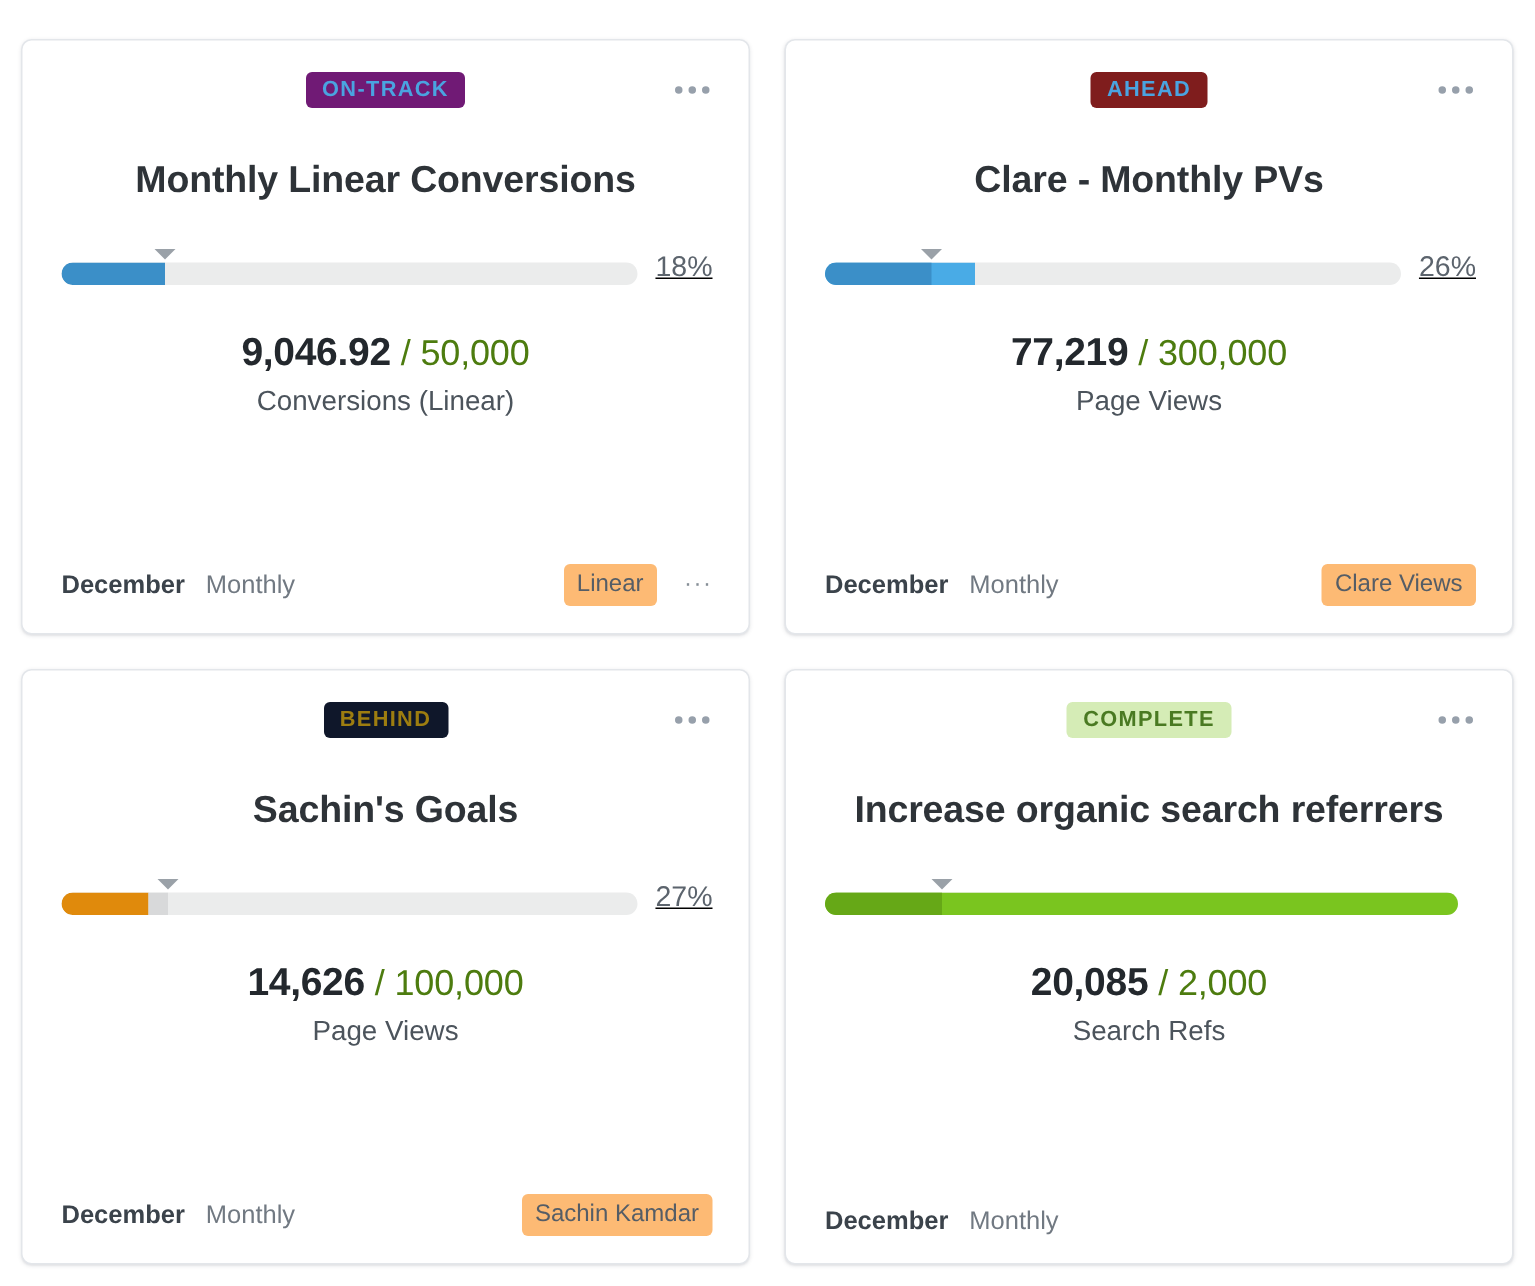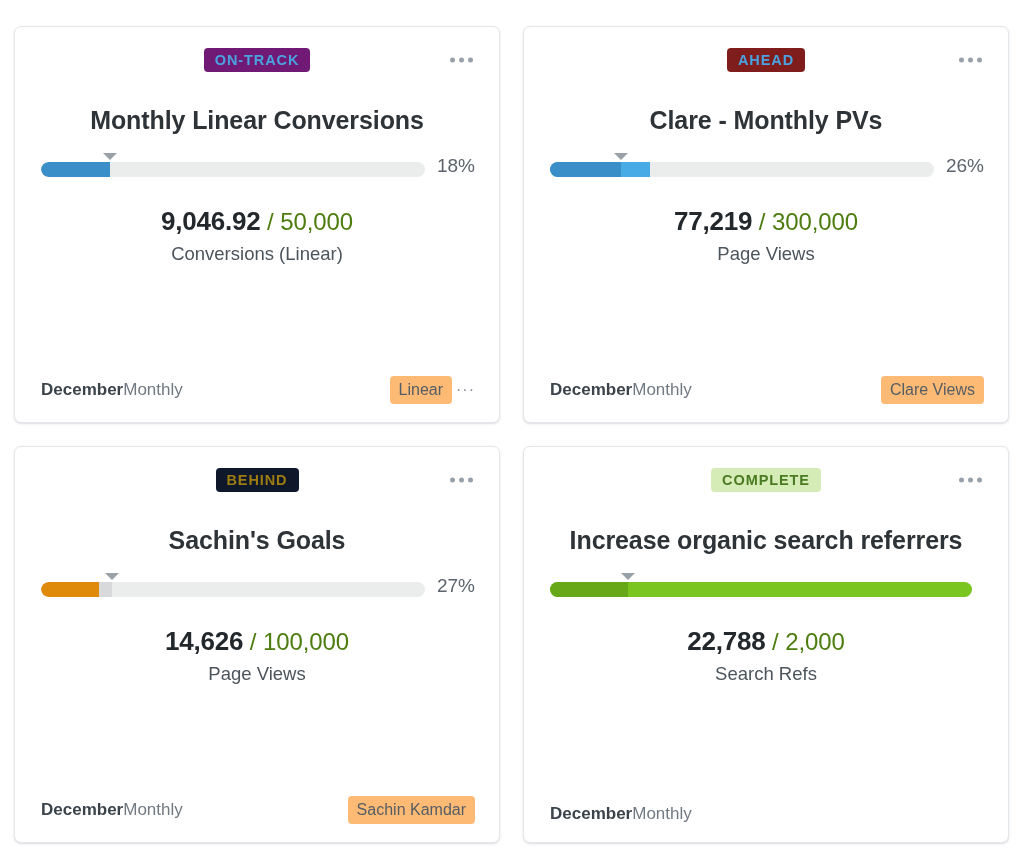--- a/index.html
+++ b/index.html
@@ -80,25 +80,26 @@
     text-align: center;
     font-size: 25px;
     font-weight: 700;
     color: #2e3338;
     line-height: 1.2;
     letter-spacing: -0.1px;
   }
 
   
   .progress-row {
-    margin-top: 20px;
+    margin-top: 33px;
     display: flex;
     align-items: center;
     gap: 12px;
     padding-left: 2px;
+    text-decoration: underline;
   }
 
   .track-wrap {
     position: relative;
     flex: 1 1 auto;
     height: 22px;
     display: flex;
     align-items: flex-end;
   }
 
@@ -159,20 +160,21 @@
     margin-top: 6px;
     font-size: 18.5px;
     color: #4c545c;
   }
 
   
   .card-footer {
     margin-top: auto;
     display: flex;
     align-items: center;
+    gap: 14px;
     padding-left: 2px;
     padding-bottom: 2px;
   }
   .f-period {
     font-size: 17px;
     font-weight: 700;
     color: #3b434b;
   }
   .f-cadence {
     font-size: 17px;
@@ -333,21 +335,21 @@
           <div class="seg primary" style="width:18.5%;background:#66a817;"></div>
 
         </div>
         <div class="marker" style="left:18.5%;border-top-color:#9aa1a8;"></div>
       </div>
       <span class="pct"></span>
     </div>
 
     <div class="metric">
       <div>
-        <span class="value">22,788</span><span class="target">&nbsp;<span>/</span>&nbsp;<span>2,000</span></span>
+        <span class="value">20,085</span><span class="target">&nbsp;<span>/</span>&nbsp;<span>2,000</span></span>
       </div>
       <div class="unit">Search Refs</div>
     </div>
 
     <div class="card-footer">
       <span class="f-period">December</span>
       <span class="f-cadence">Monthly</span>
       <span class="chip-slot-empty"></span>
 
     </div>

